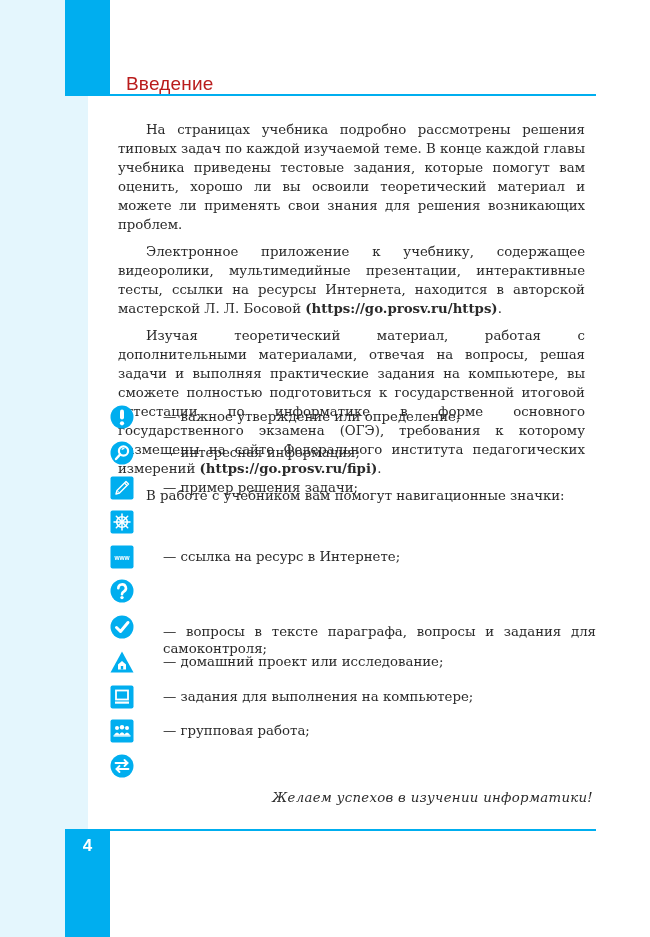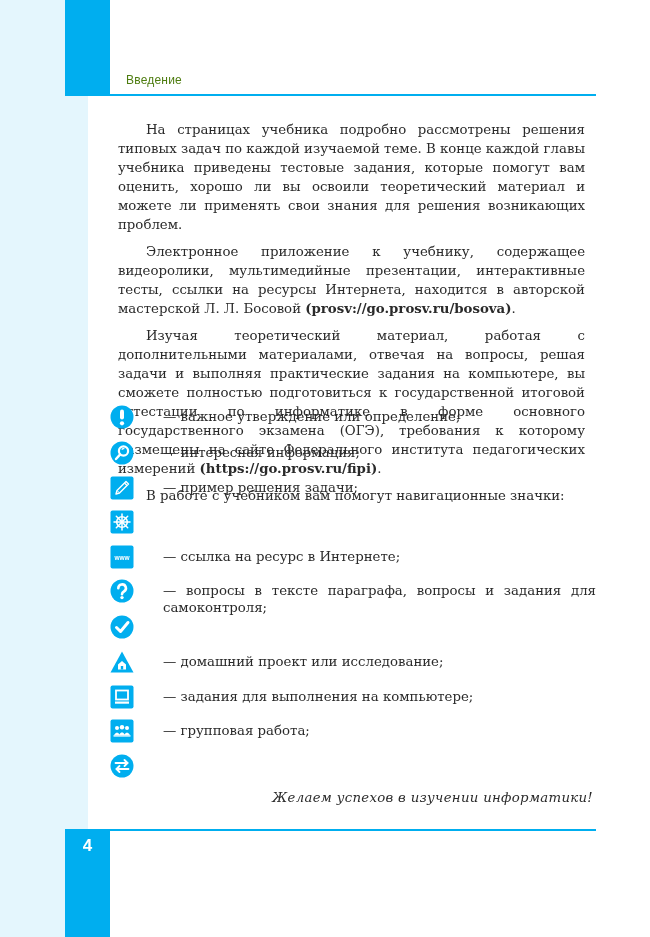--- a/index.html
+++ b/index.html
@@ -10,61 +10,61 @@
       color:#2a2a2a;
     }
     .left-band { position:absolute; left:0; top:0; width:88px; height:937px; background:#e4f6fd; }
     .bar-top { position:absolute; left:65px; top:0; width:45px; height:96px; background:#00aeef; }
     .bar-bottom { position:absolute; left:65px; top:830px; width:45px; height:107px; background:#00aeef; }
     .rule-top { position:absolute; left:65px; top:94px; width:531px; height:2px; background:#00aeef; }
     .rule-bottom { position:absolute; left:65px; top:829px; width:531px; height:2px; background:#00aeef; }
     .header-title {
       position:absolute; left:126px; top:73px;
       font-family:"Liberation Sans", "DejaVu Sans", sans-serif;
-      font-size:12px; color:#4d7c0f; letter-spacing:0.2px;
+      font-size:19px; color:#b91c1c; letter-spacing:0.2px;
     }
     .page-number {
       position:absolute; left:65px; top:836px; width:45px; text-align:center;
       font-family:"Liberation Sans", "DejaVu Sans", sans-serif;
       font-weight:bold; font-size:17px; color:#ffffff;
     }
     .content {
       position:absolute; left:110px; top:112px; width:483px;
       font-size:13.3px; line-height:19px; text-align:justify;
     }
     .content p { margin:8px; text-indent:28px; text-align:justify; text-align-last:left; }
     .content b { font-weight:bold; }
     .legend { position:absolute; left:108px; top:405px; width:486px; }
     .legend-item { position:absolute; left:2px; width:486px; display:flex; align-items:flex-start;gap:17px; }
     .legend-icon { width:24px; height:24px; flex:0 0 24px; position:relative; }
     .legend-text {
       margin-left:12px; font-size:13.3px; line-height:17px; padding-top:3px;
       text-align:justify; text-align-last:left; flex:1;
     }
-    .legend-text.wide { text-align-last:left; }
+    .legend-text.wide { text-align-last:left;margin-top:41px; }
     .wish {
       position:absolute; left:110px; top:790px; width:483px; text-align:right;
       font-size:13.3px; font-style:italic; letter-spacing:0.3px;
     }
     svg { display:block; }
   </style>
 </head>
 <body>
 
 <div class="left-band"></div>
 <div class="bar-top"></div>
 <div class="rule-top"></div>
 <div class="header-title">Введение</div>
 
 <div class="content">
   <p>
     <span>На страницах учебника подробно рассмотрены решения типовых задач по каждой изучаемой теме. В конце каждой главы учебника приведены тестовые задания, которые помогут вам оценить, хорошо ли вы освоили теоретический материал и можете ли применять свои знания для решения возникающих проблем.</span>
   </p>
   <p>
-    <span>Электронное приложение к учебнику, содержащее видеоролики, мультимедийные презентации, интерактивные тесты, ссылки на ресурсы Интернета, находится в авторской мастерской Л. Л. Босовой </span><b>(prosv://go.prosv.ru/bosova)</b><span>.</span>
+    <span>Электронное приложение к учебнику, содержащее видеоролики, мультимедийные презентации, интерактивные тесты, ссылки на ресурсы Интернета, находится в авторской мастерской Л. Л. Босовой </span><b>(https://go.prosv.ru/https)</b><span>.</span>
   </p>
   <p>
     <span>Изучая теоретический материал, работая с дополнительными материалами, отвечая на вопросы, решая задачи и выполняя практические задания на компьютере, вы сможете полностью подготовиться к государственной итоговой аттестации по информатике в форме основного государственного экзамена (ОГЭ), требования к которому размещены на сайте Федерального института педагогических измерений </span><b>(https://go.prosv.ru/fipi)</b><span>.</span>
   </p>
   <p>
     <span>В работе с учебником вам помогут навигационные значки:</span>
   </p>
 </div>
 
 <div class="legend">

